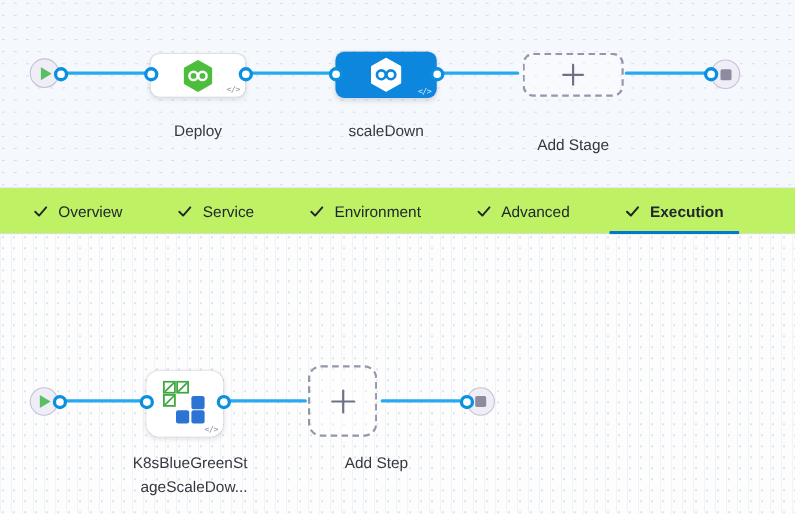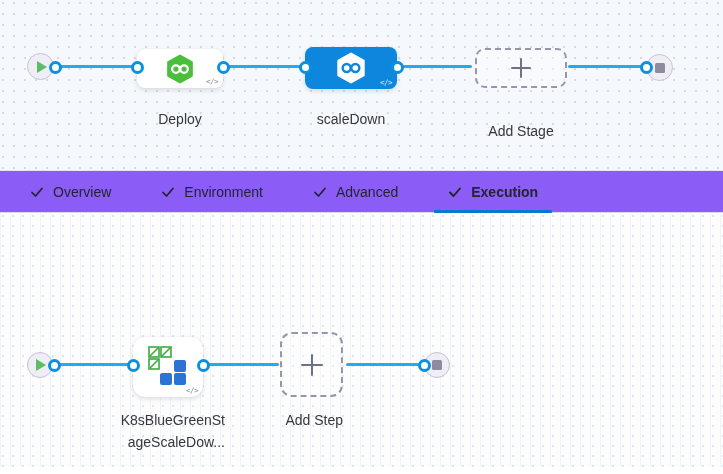--- a/index.html
+++ b/index.html
@@ -13,21 +13,21 @@
   
   .stage-section{
     position:absolute;left:0;top:0;width:723px;height:170px;
     background-color:#f5f8fc;
     background-image:radial-gradient(2.2px 1.2px at 3px 3px,#d4dbe5 60%,rgba(0,0,0,0) 61%);
     background-size:11px 11px;
   }
   
   .tab-bar{
     position:absolute;left:0;top:170px;width:723px;height:43px;
-    background:#8b5cf6;border-top:1px solid #e5e8ee;border-bottom:1px solid #d9dce3;
+    background:#bef264;border-top:1px solid #e5e8ee;border-bottom:1px solid #d9dce3;
     box-sizing:border-box;display:flex;align-items:stretch;gap:22px;padding-left:16px;
   }
   .tab{
     position:relative;display:flex;align-items:center;gap:9px;
     padding:0 14px;cursor:pointer;font-size:14px;color:#22262e;
   }
   .tab.active{font-weight:bold;}
   .tab.active::after{
     content:"";position:absolute;left:0;right:0;bottom:-1px;height:3px;
     background:#0278d5;border-radius:1px;
@@ -157,20 +157,28 @@
   </div>
 
   <div class="tab-bar">
     <div class="tab">
       <span class="check-icon">
         <svg width="14" height="14" viewBox="0 0 14 14">
             <path d="M2 7.5 L5.5 11 L12 3.5" stroke="#212428" stroke-width="1.7" fill="none" stroke-linecap="round" stroke-linejoin="round"></path>
           </svg>
       </span>
       <span>Overview</span>
+    </div>
+    <div class="tab">
+      <span class="check-icon">
+        <svg width="14" height="14" viewBox="0 0 14 14">
+            <path d="M2 7.5 L5.5 11 L12 3.5" stroke="#212428" stroke-width="1.7" fill="none" stroke-linecap="round" stroke-linejoin="round"></path>
+          </svg>
+      </span>
+      <span>Service</span>
     </div>
     <div class="tab">
       <span class="check-icon">
         <svg width="14" height="14" viewBox="0 0 14 14">
             <path d="M2 7.5 L5.5 11 L12 3.5" stroke="#212428" stroke-width="1.7" fill="none" stroke-linecap="round" stroke-linejoin="round"></path>
           </svg>
       </span>
       <span>Environment</span>
     </div>
     <div class="tab">
@@ -239,18 +247,18 @@
 
     <div class="terminal end" style="left:424px;top:139px;width:26px;height:26px;">
       <span class="stop-square"></span>
     </div>
     <div class="port" style="left:418px;top:146px;"></div>
 
     <div class="step-label" style="left:111px;top:197px;width:114px;">
       <div>K8sBlueGreenSt</div>
       <div>ageScaleDow...</div>
     </div>
-    <div class="step-label" style="left:252px;top:197px;width:91px;">Add Step</div>
+    <div class="step-label" style="left:280px;top:197px;width:91px;">Add Step</div>
 
     <div class="bottom-strip"></div>
   </div>
 
 </div>
 
 </body></html>

